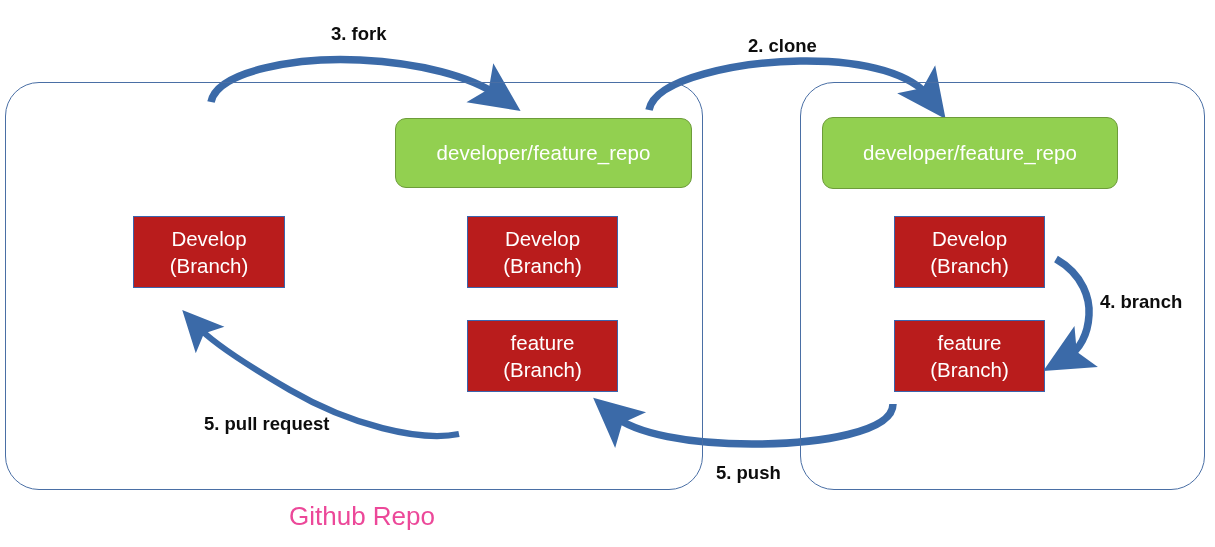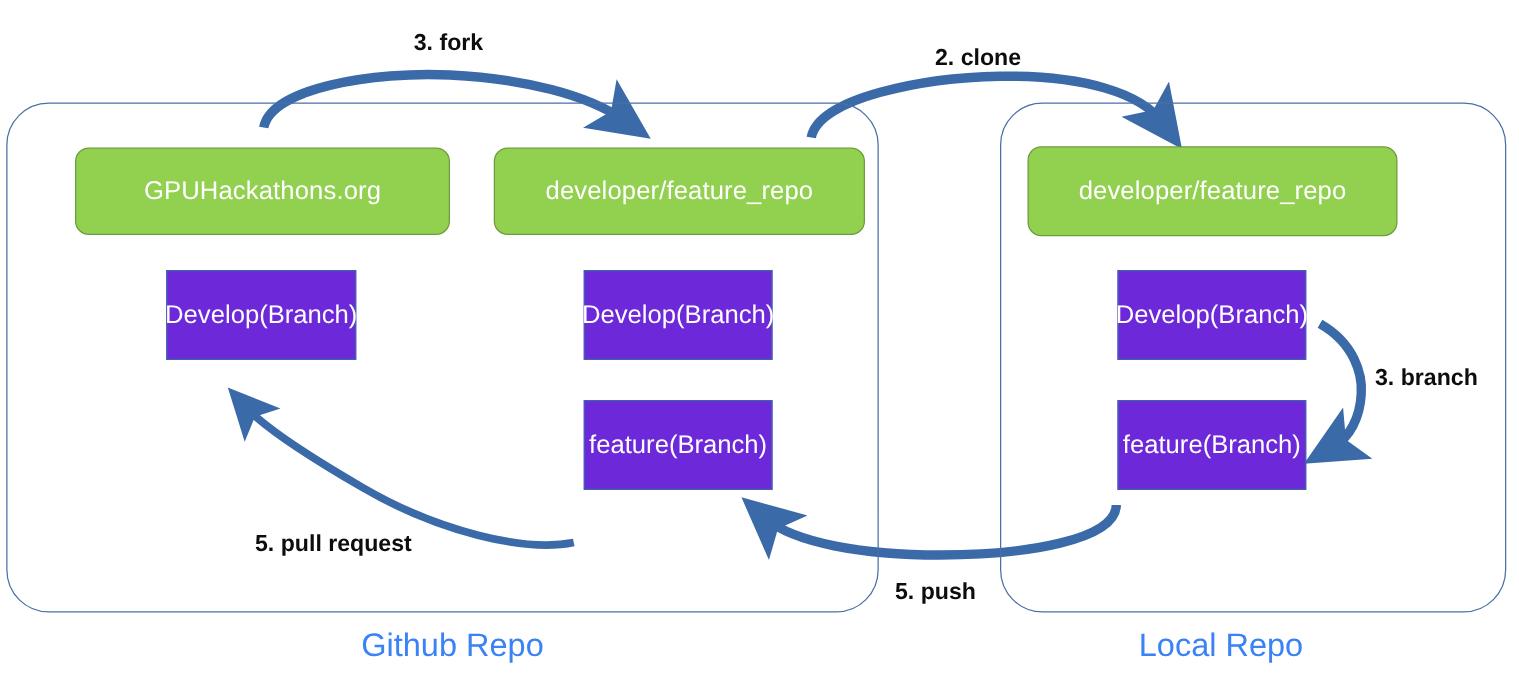--- a/index.html
+++ b/index.html
@@ -42,43 +42,43 @@
     justify-content: center;
     color: #ffffff;
     font-size: 20.5px;
     font-weight: 400;
     letter-spacing: 0.1px;
     box-sizing: border-box;
     white-space: nowrap;
   }
   .branch-box {
     position: absolute;
-    background: #6d28d9;
+    background: #b91c1c;
     border: 1px solid #3b64ad;
     display: flex;
-    flex-direction: row;
+    flex-direction: column;
     align-items: center;
     justify-content: center;
     color: #ffffff;
     font-size: 20.5px;
     line-height: 1.32;
     box-sizing: border-box;
     white-space: nowrap;
   }
   .step-label {
     position: absolute;
     font-size: 18.5px;
     font-weight: bold;
     color: #0d0d0d;
     white-space: nowrap;
   }
   .repo-caption {
     position: absolute;
     font-size: 26px;
-    color: #3b82f6;
+    color: #ec4899;
     white-space: nowrap;
     font-weight: 400;
   }
 </style>
 </head>
 <body>
 
 <div id="canvas">
 
   <svg id="arrow-layer" viewBox="0 0 1215 547">
@@ -96,23 +96,20 @@
 
     <path d="M893,404 C 893,432 820,444 752,444 C 690,444 635,434 613,415" fill="none" stroke="#3B6AA8" stroke-width="7.5" stroke-linecap="butt" marker-end="url(#ah)"></path>
 
     <path d="M459,434 C 420,442 350,425 290,390 C 240,361 210,340 197,326" fill="none" stroke="#3B6AA8" stroke-width="6.2" stroke-linecap="butt" marker-end="url(#ah)"></path>
   </svg>
 
   <div class="container-box" style="left:5px; top:82px; width:698px; height:408px;"></div>
 
   <div class="container-box" style="left:800px; top:82px; width:405px; height:408px;"></div>
 
-  <div class="repo-pill" style="left:60px; top:118px; width:300px; height:70px;">
-    <span>GPUHackathons.org</span>
-  </div>
 
   <div class="repo-pill" style="left:395px; top:118px; width:297px; height:70px;">
     <span>developer/feature_repo</span>
   </div>
 
   <div class="repo-pill" style="left:822px; top:117px; width:296px; height:72px;">
     <span>developer/feature_repo</span>
   </div>
 
   <div class="branch-box" style="left:133px; top:216px; width:152px; height:72px;">
@@ -137,23 +134,22 @@
 
   <div class="branch-box" style="left:894px; top:320px; width:151px; height:72px;">
     <span>feature</span>
     <span>(Branch)</span>
   </div>
 
   <div class="step-label" style="left:331px; top:23px;">3. fork</div>
 
   <div class="step-label" style="left:748px; top:35px;">2. clone</div>
 
-  <div class="step-label" style="left:1100px; top:291px;">3. branch</div>
+  <div class="step-label" style="left:1100px; top:291px;">4. branch</div>
 
   <div class="step-label" style="left:716px; top:462px;">5. push</div>
 
-  <div class="step-label" style="left:204px; top:424px;">5. pull request</div>
+  <div class="step-label" style="left:204px; top:413px;">5. pull request</div>
 
   <div class="repo-caption" style="left:289px; top:501px;">Github Repo</div>
 
-  <div class="repo-caption" style="left:911px; top:501px;">Local Repo</div>
 
 </div>
 
 </body></html>

